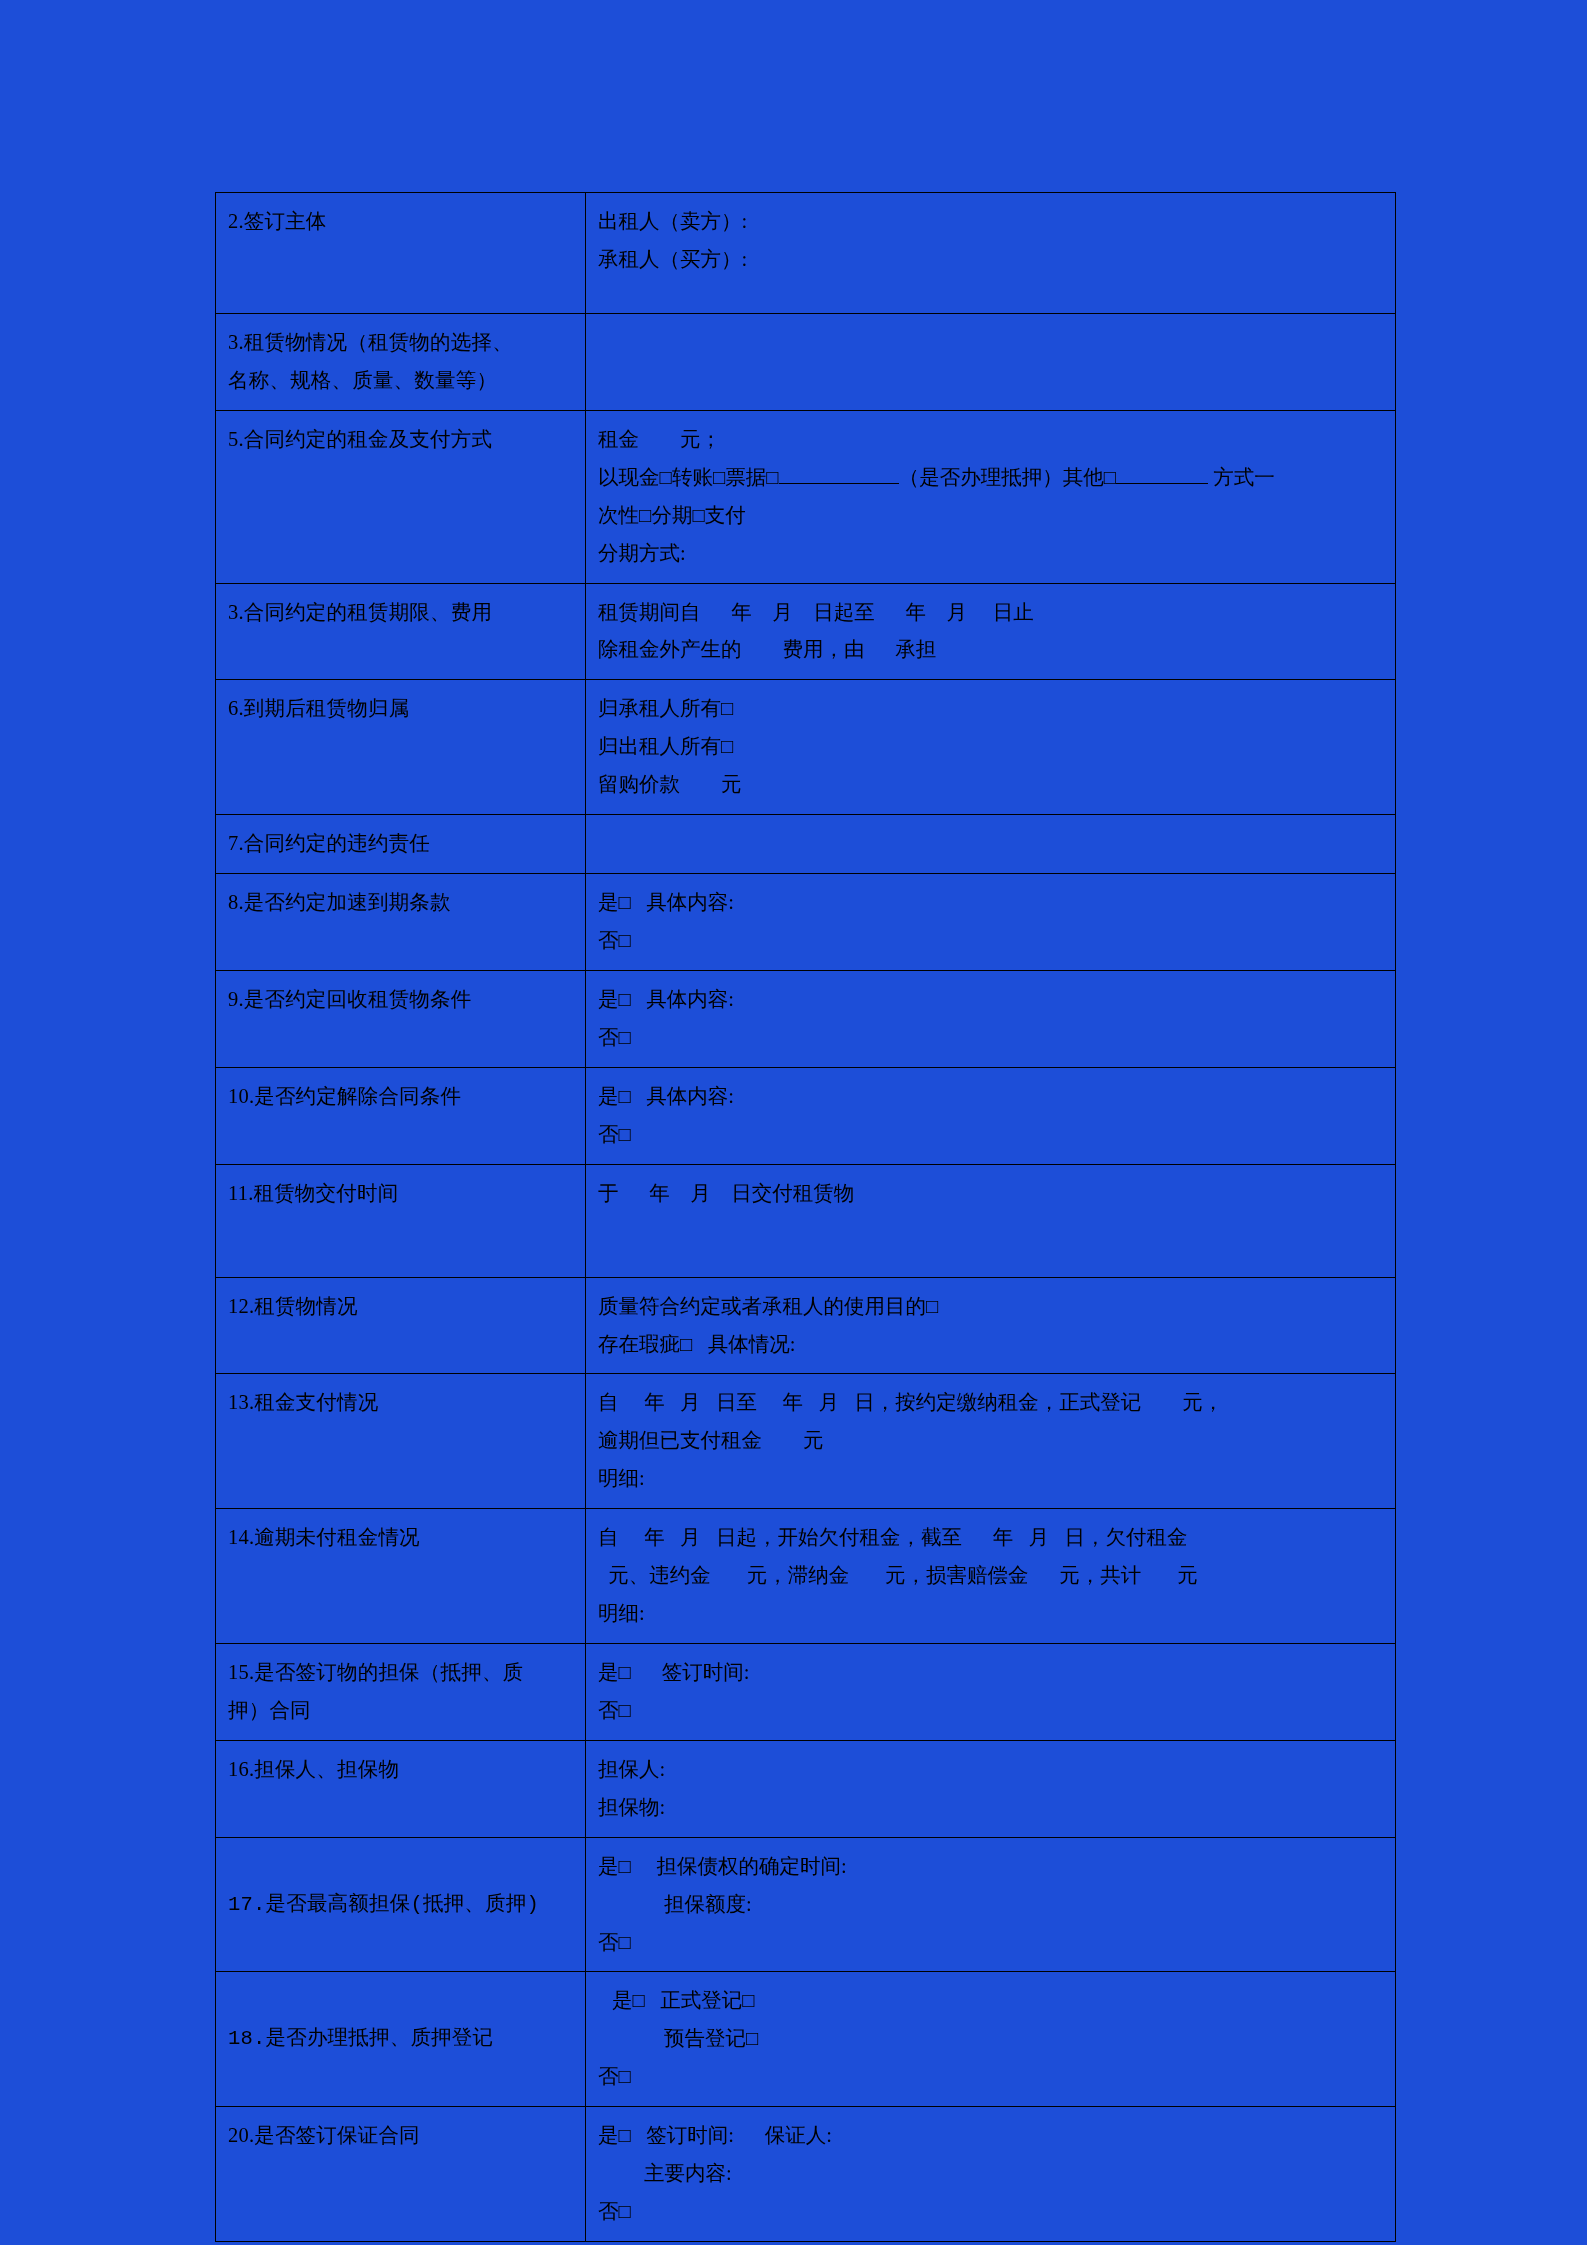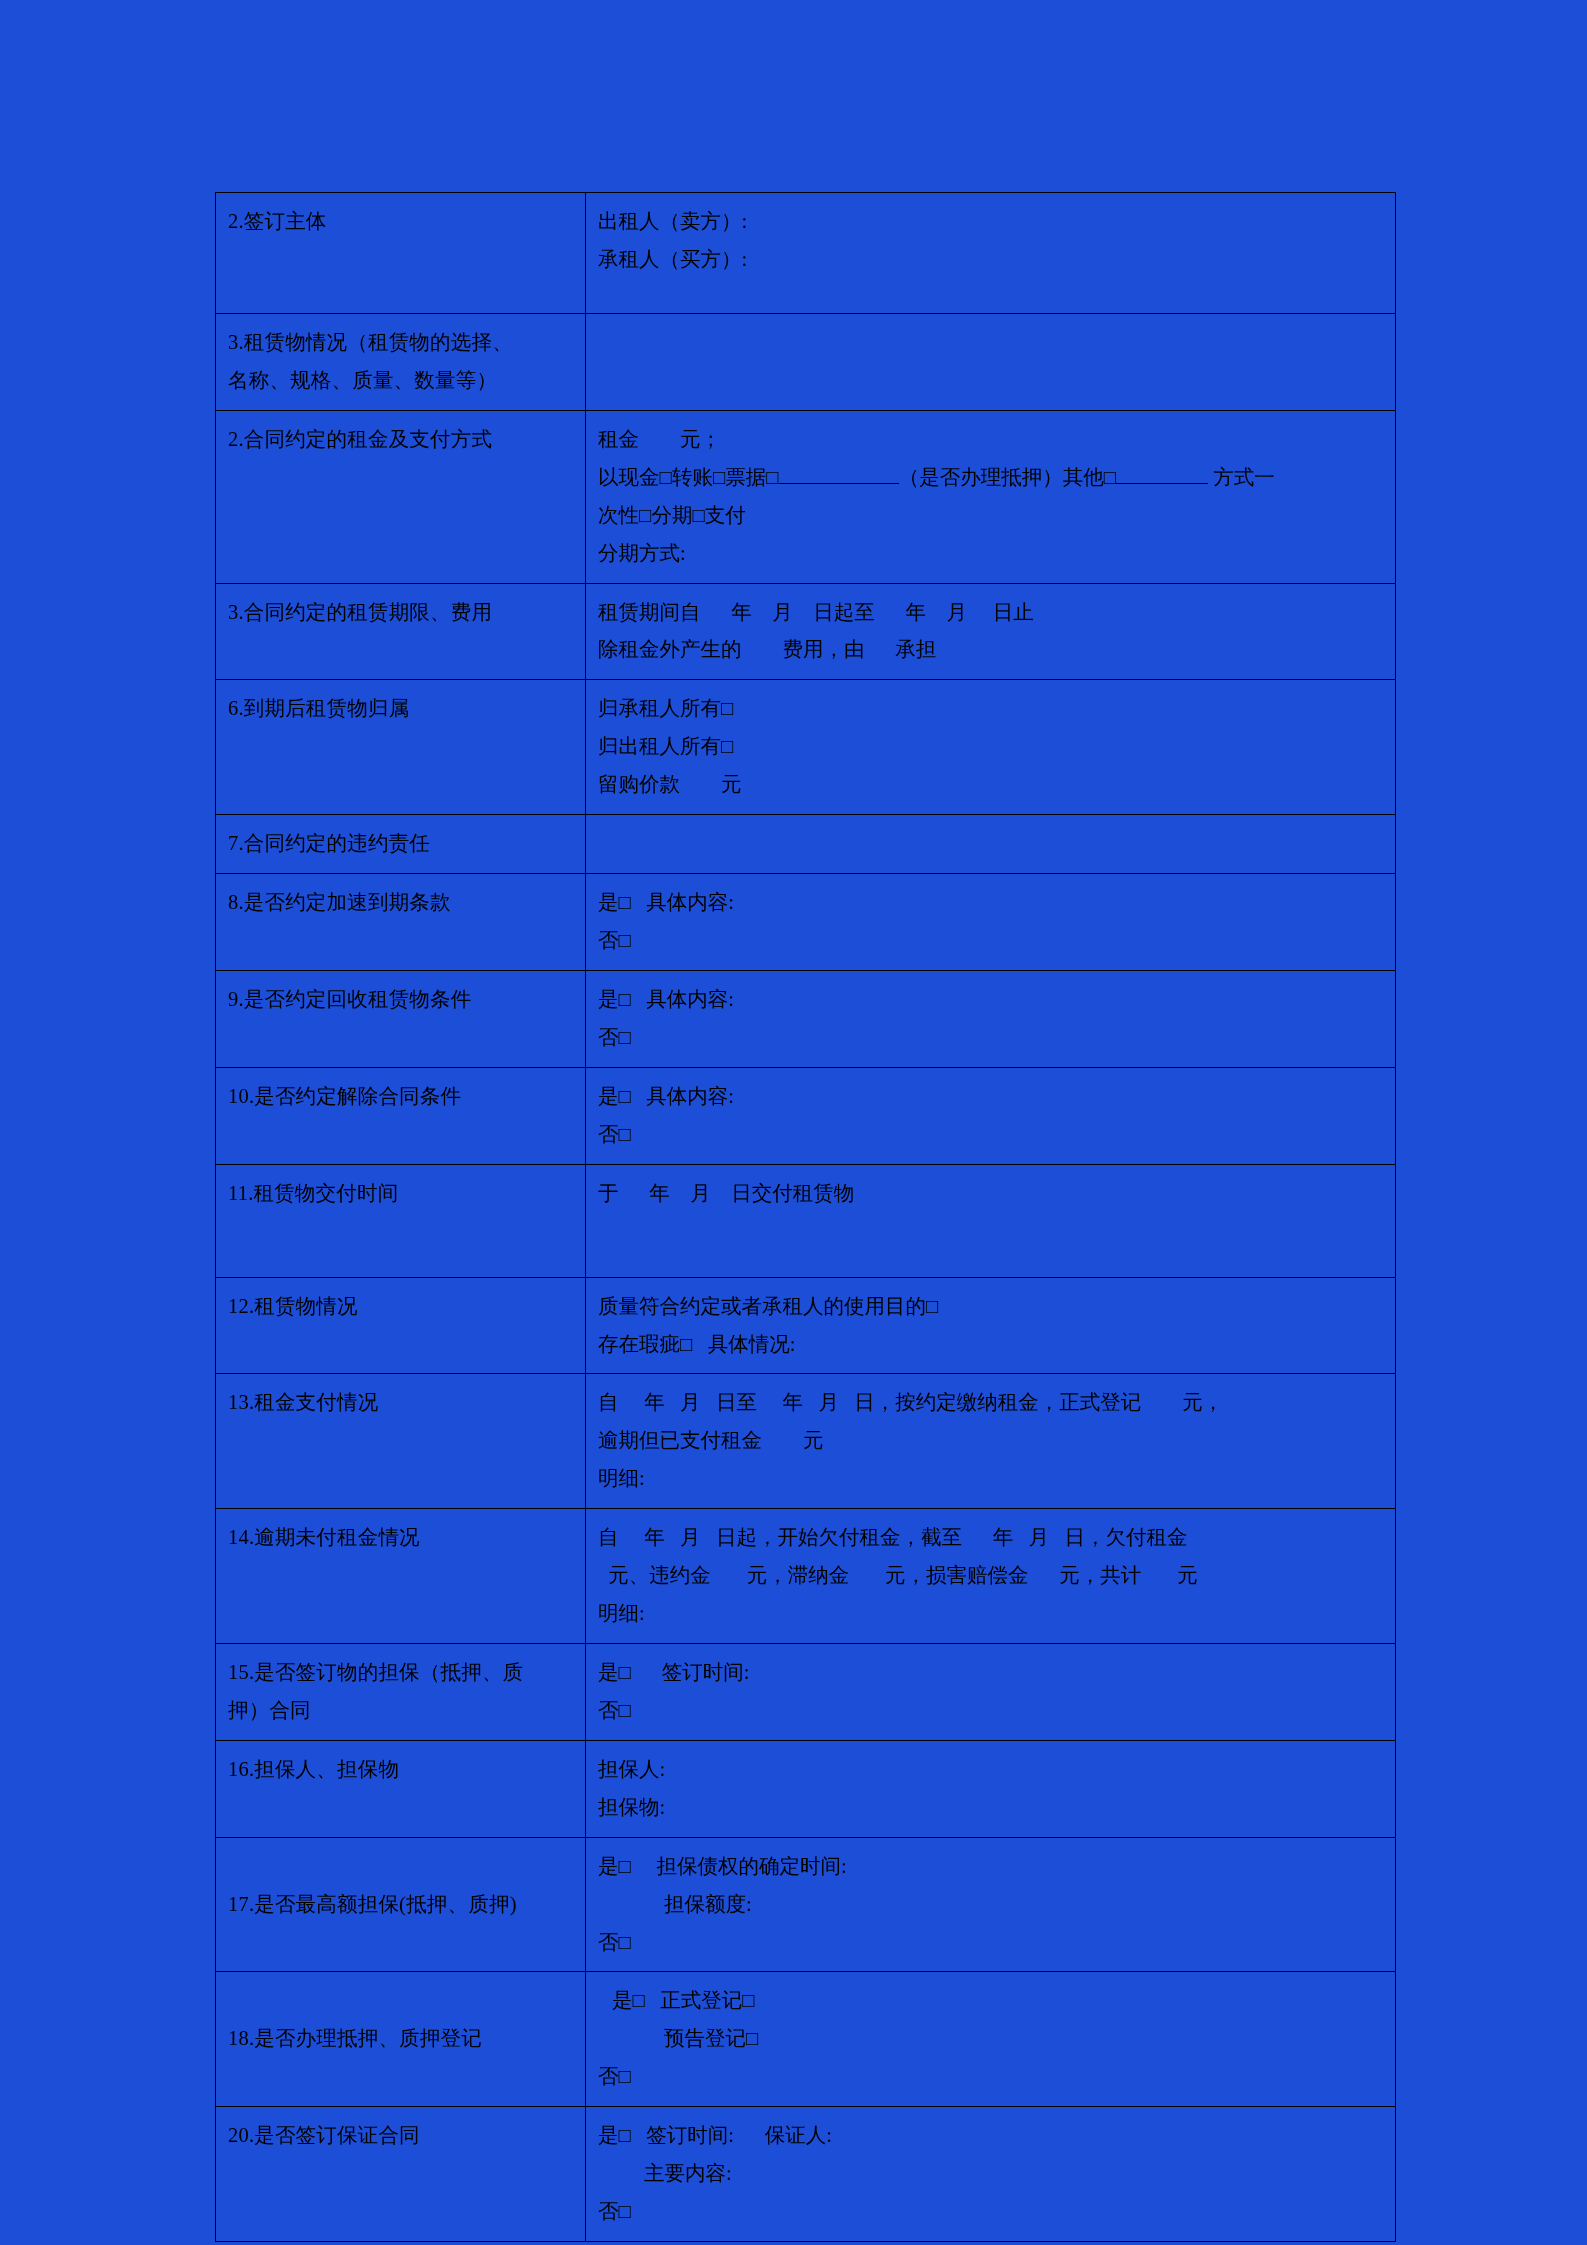--- a/index.html
+++ b/index.html
@@ -42,20 +42,21 @@
   }
   col.c-label { width: 370px; }
   col.c-value { width: 810px; }
 
   td.label-cell {
     font-size: 20.5px;
     letter-spacing: 0.2px;
   }
   td.label-cell.vcenter {
     vertical-align: middle;
+    font-family: Liberation Mono, monospace;
   }
   td.value-cell {
     font-size: 20.5px;
   }
   .line {
     display: block;
     white-space: pre;
   }
   .line.indent1 { padding-left: 46px; }
   .line.indent2 { padding-left: 66px; }
@@ -93,21 +94,21 @@
         <tr>
           <td class="label-cell">
             <span class="line">3.租赁物情况（租赁物的选择、</span>
             <span class="line">名称、规格、质量、数量等）</span>
           </td>
           <td class="value-cell"></td>
         </tr>
 
         <tr>
           <td class="label-cell">
-            <span class="line">2.合同约定的租金及支付方式</span>
+            <span class="line">5.合同约定的租金及支付方式</span>
           </td>
           <td class="value-cell">
             <span class="line">租金        元；</span>
             <span class="line"><span>以现金□转账□票据□</span><span class="blank-u bw-long"></span><span>（是否办理抵押）</span><span>其他□</span><span class="blank-u bw-short"></span> <span>方式一</span></span>
             <span class="line">次性□分期□支付</span>
             <span class="line">分期方式:</span>
           </td>
         </tr>
 
         <tr>

